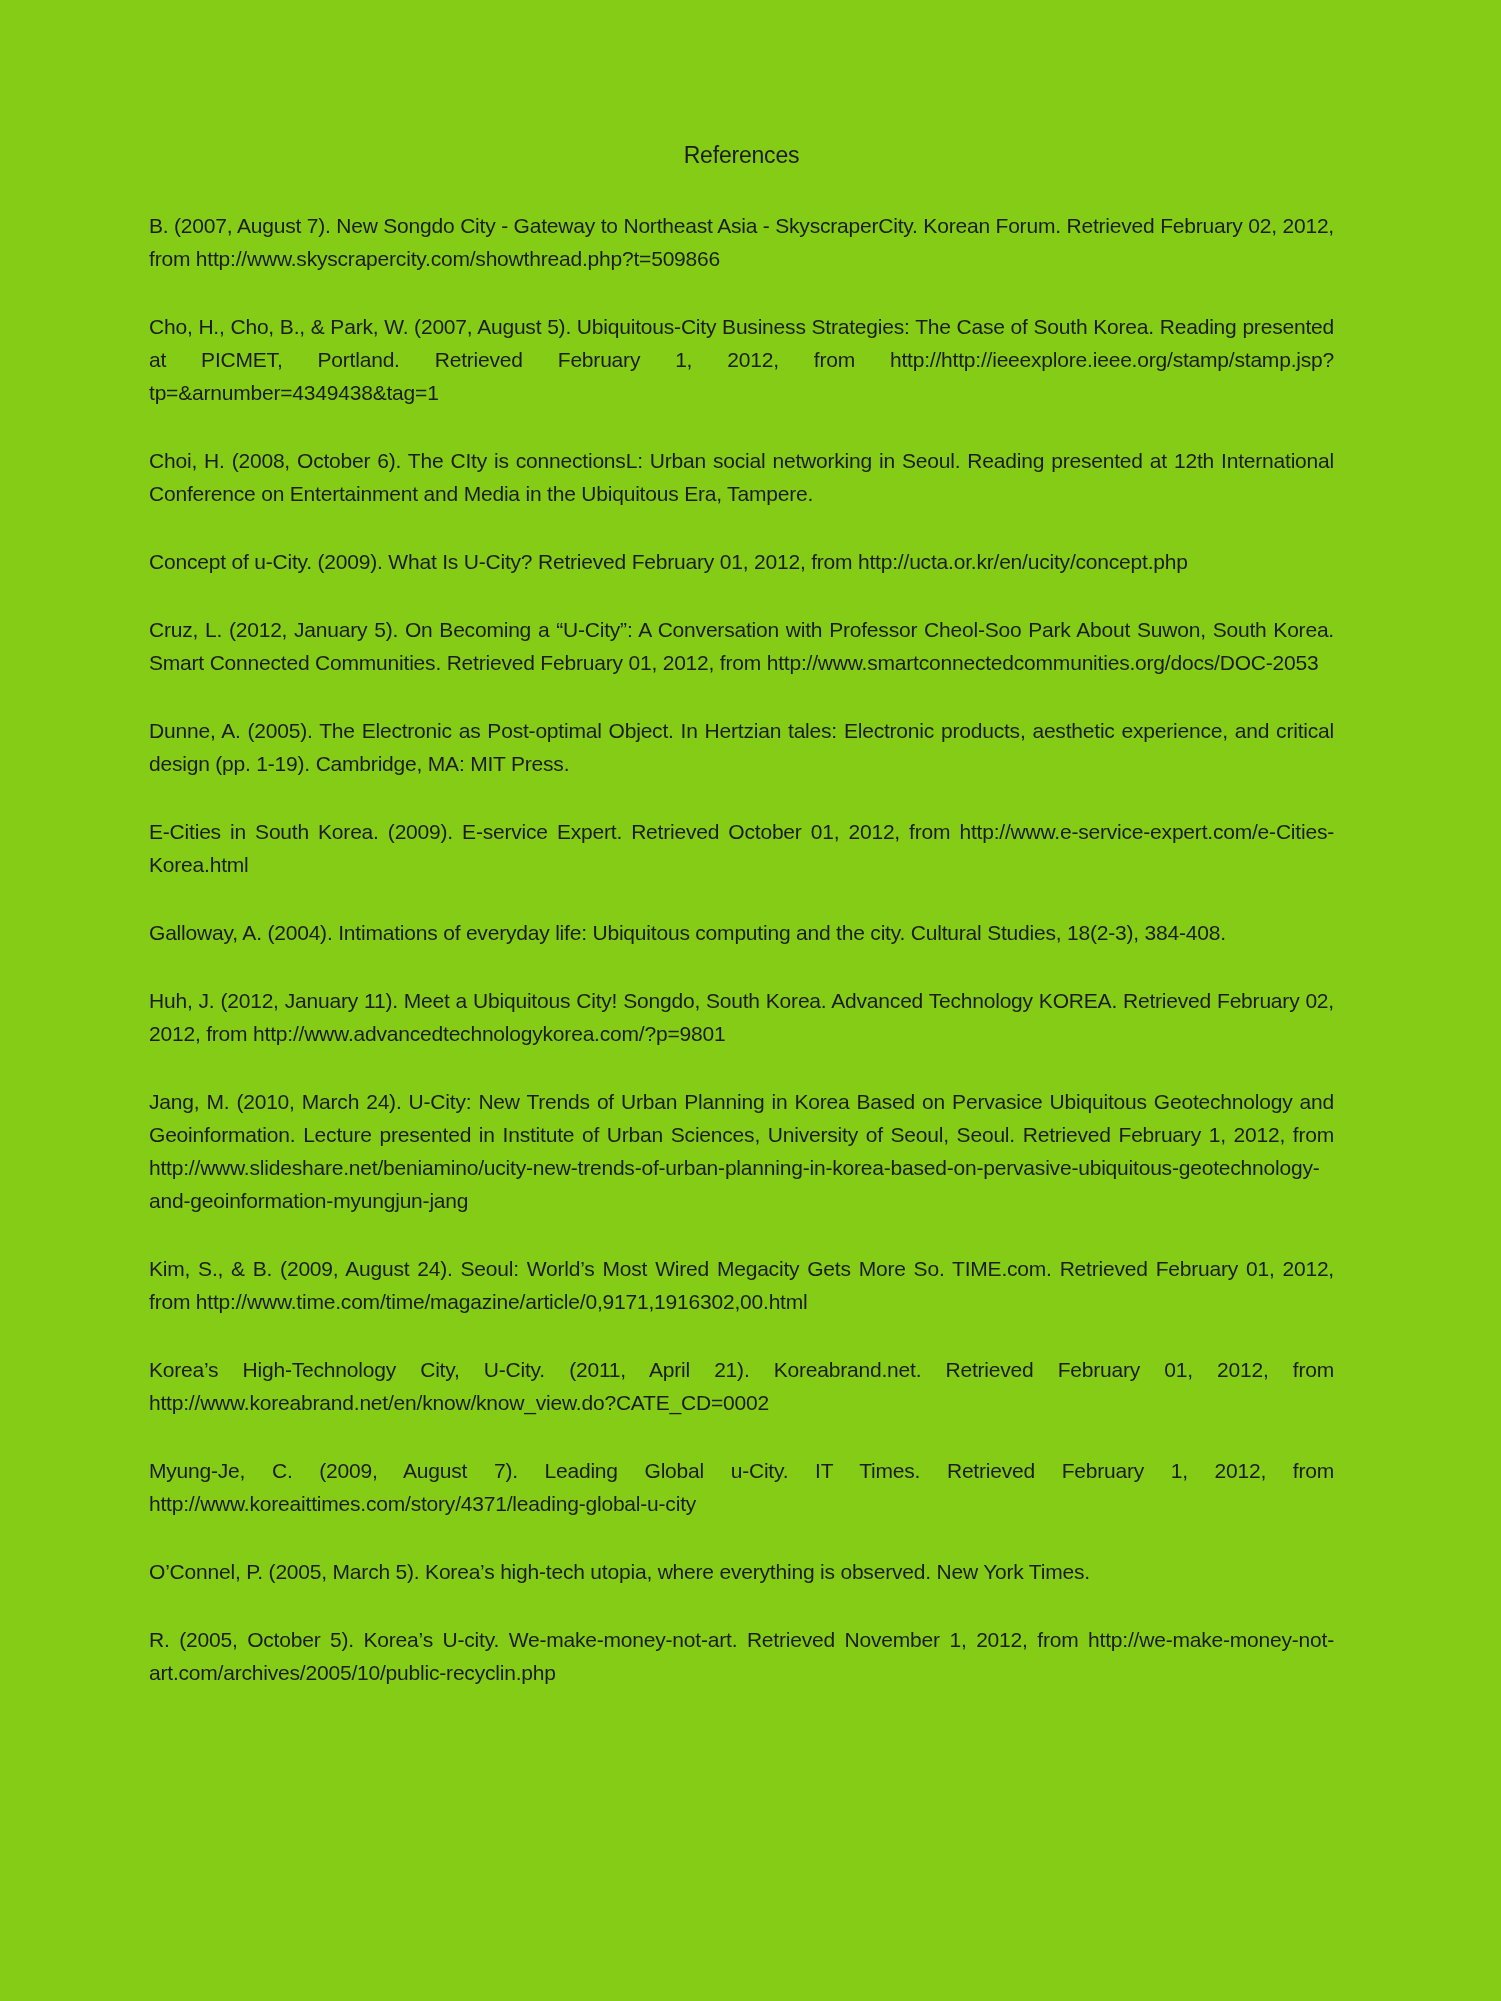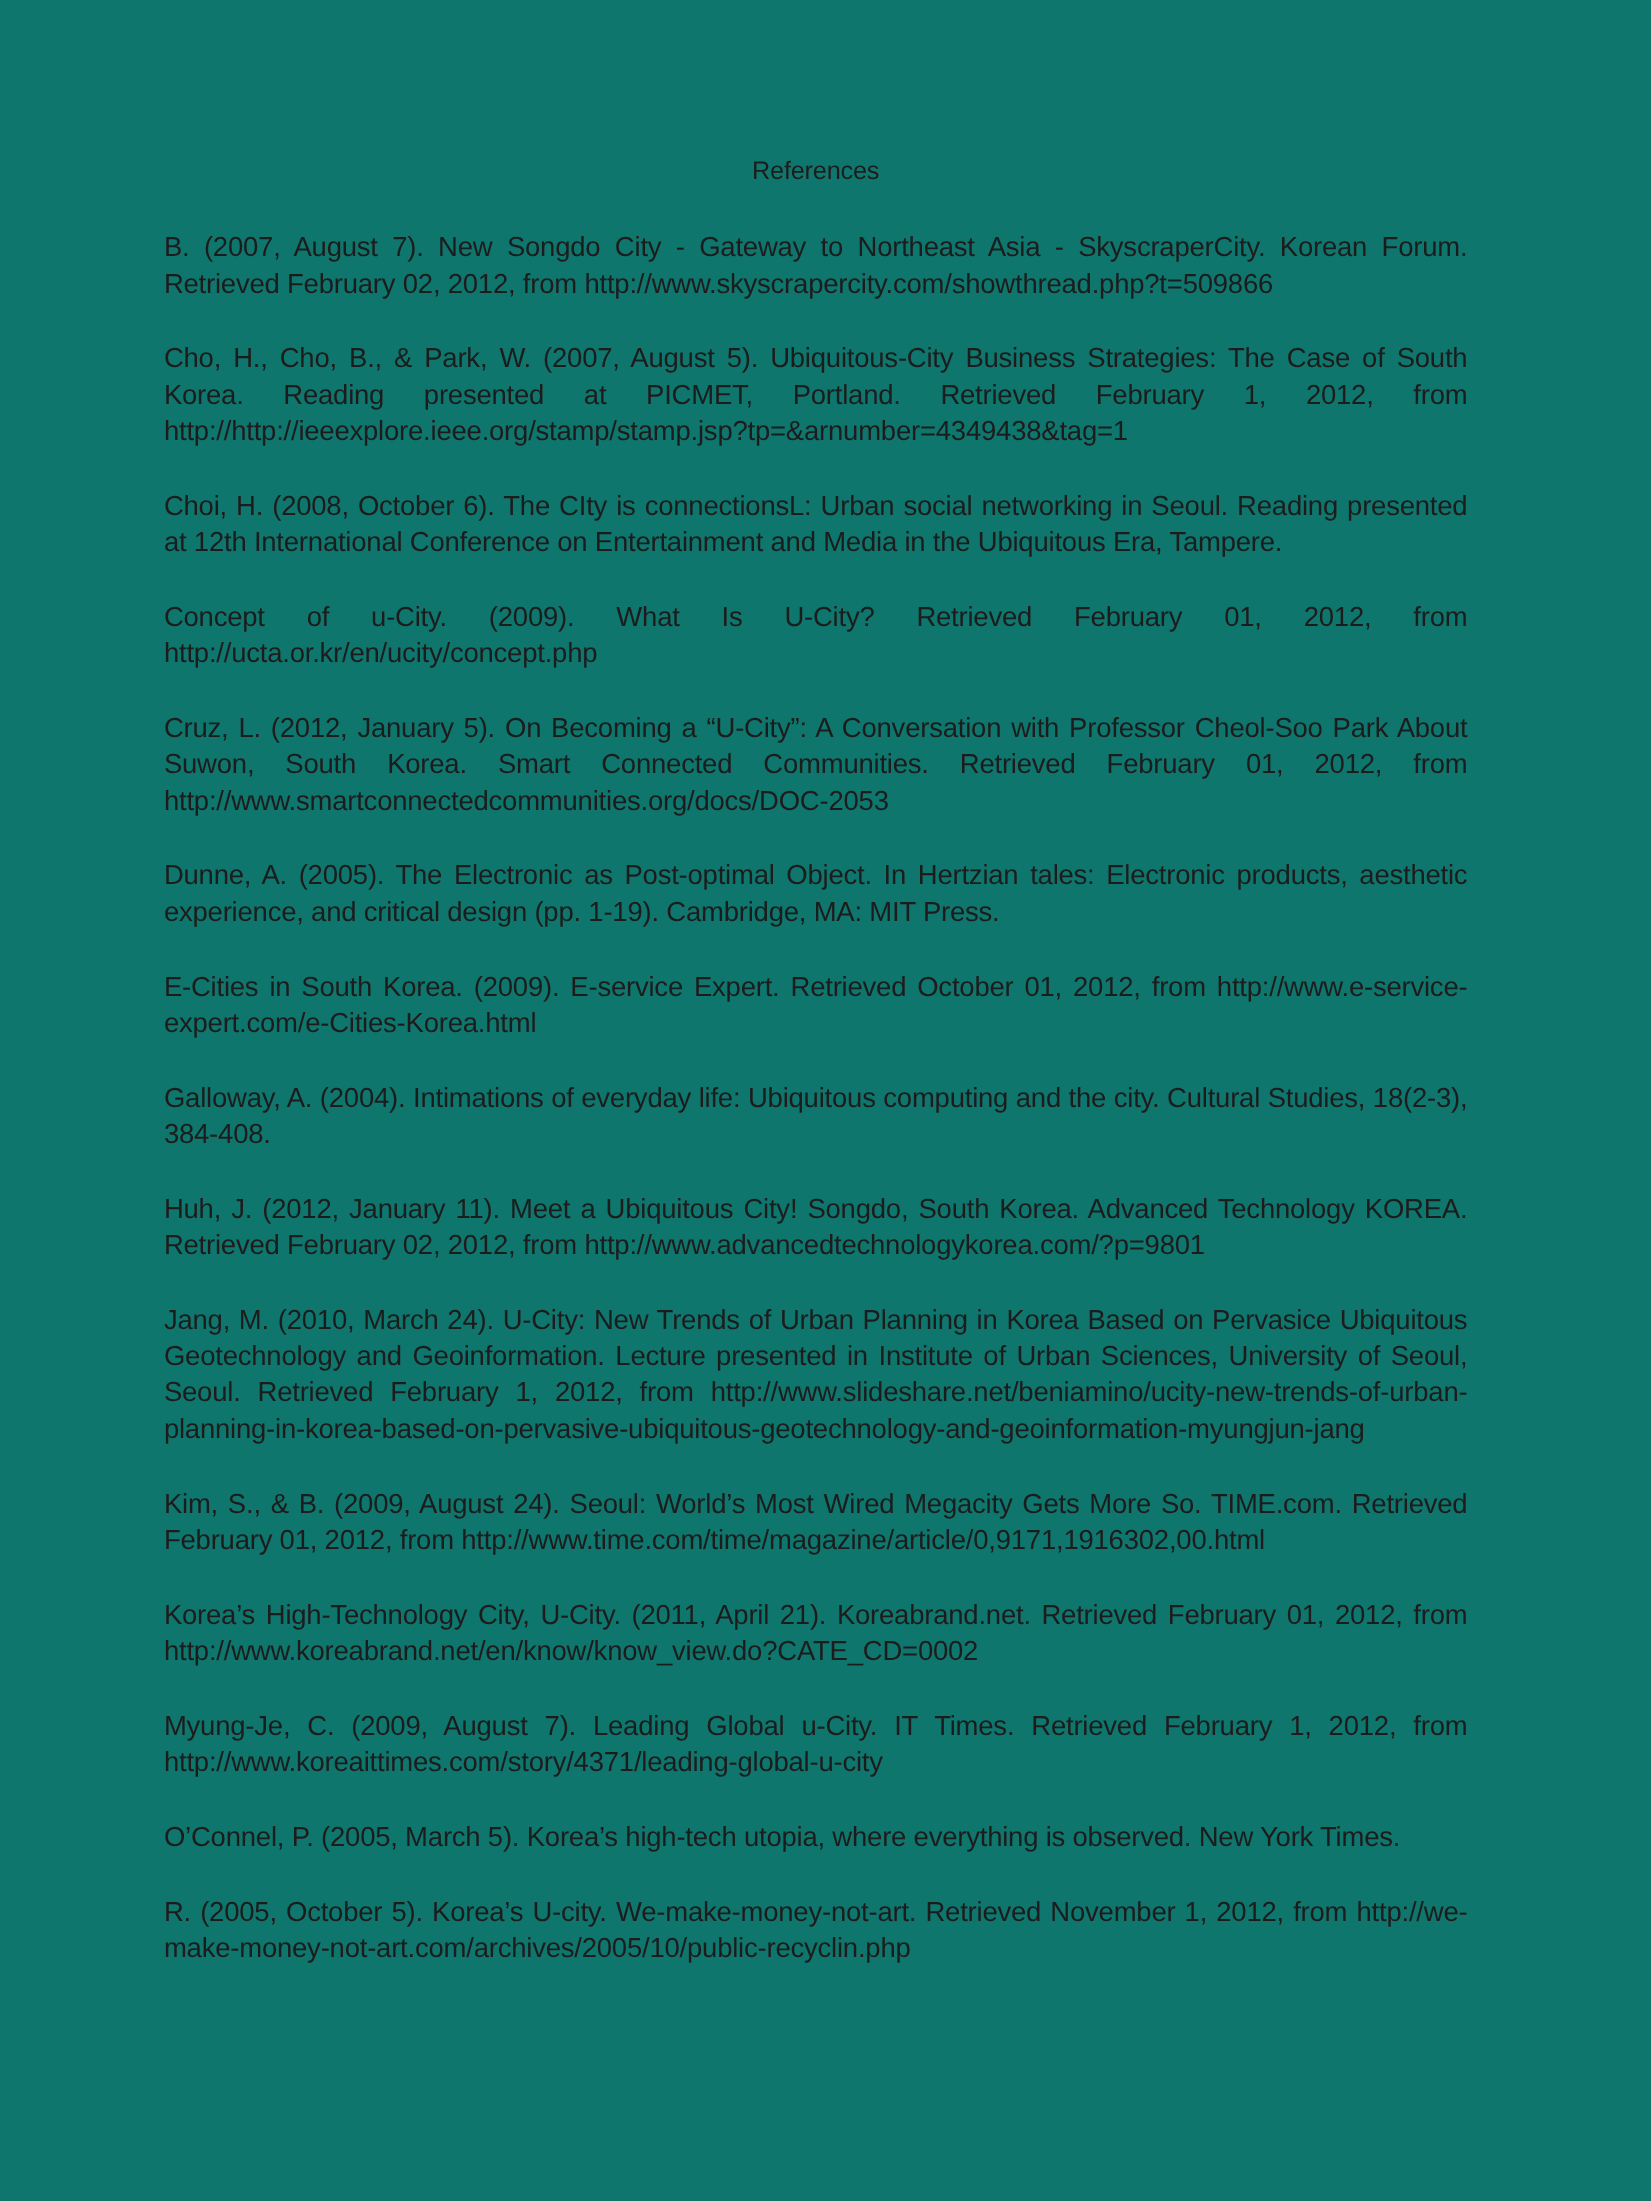--- a/index.html
+++ b/index.html
@@ -5,36 +5,36 @@
   html, body {
     margin: 0;
     padding: 0;
     background: #ffffff;
   }
   .page {
     position: relative;
     width: 1501px;
     height: 2001px;
     box-sizing: border-box;
-    background: #0f766e;
+    background: #84cc16;
     color: #1c1c1c;
     font-family: "Liberation Sans", sans-serif;
     padding: 139px 167px 0 149px;
     overflow: hidden;
   }
   .page-title {
     font-size: 23px;
     font-weight: 400;
     line-height: 33px;
     letter-spacing: -0.2px;
     text-align: center;
     margin: 0 0 37px 0;
   }
   .ref {
-    font-size: 25px;
+    font-size: 21px;
     font-weight: 400;
     line-height: 33px;
     letter-spacing: -0.2px;
     text-align: justify;
     overflow-wrap: anywhere;
     margin: 13px 0 35px 0;
   }
 </style>
 </head>
 <body>

